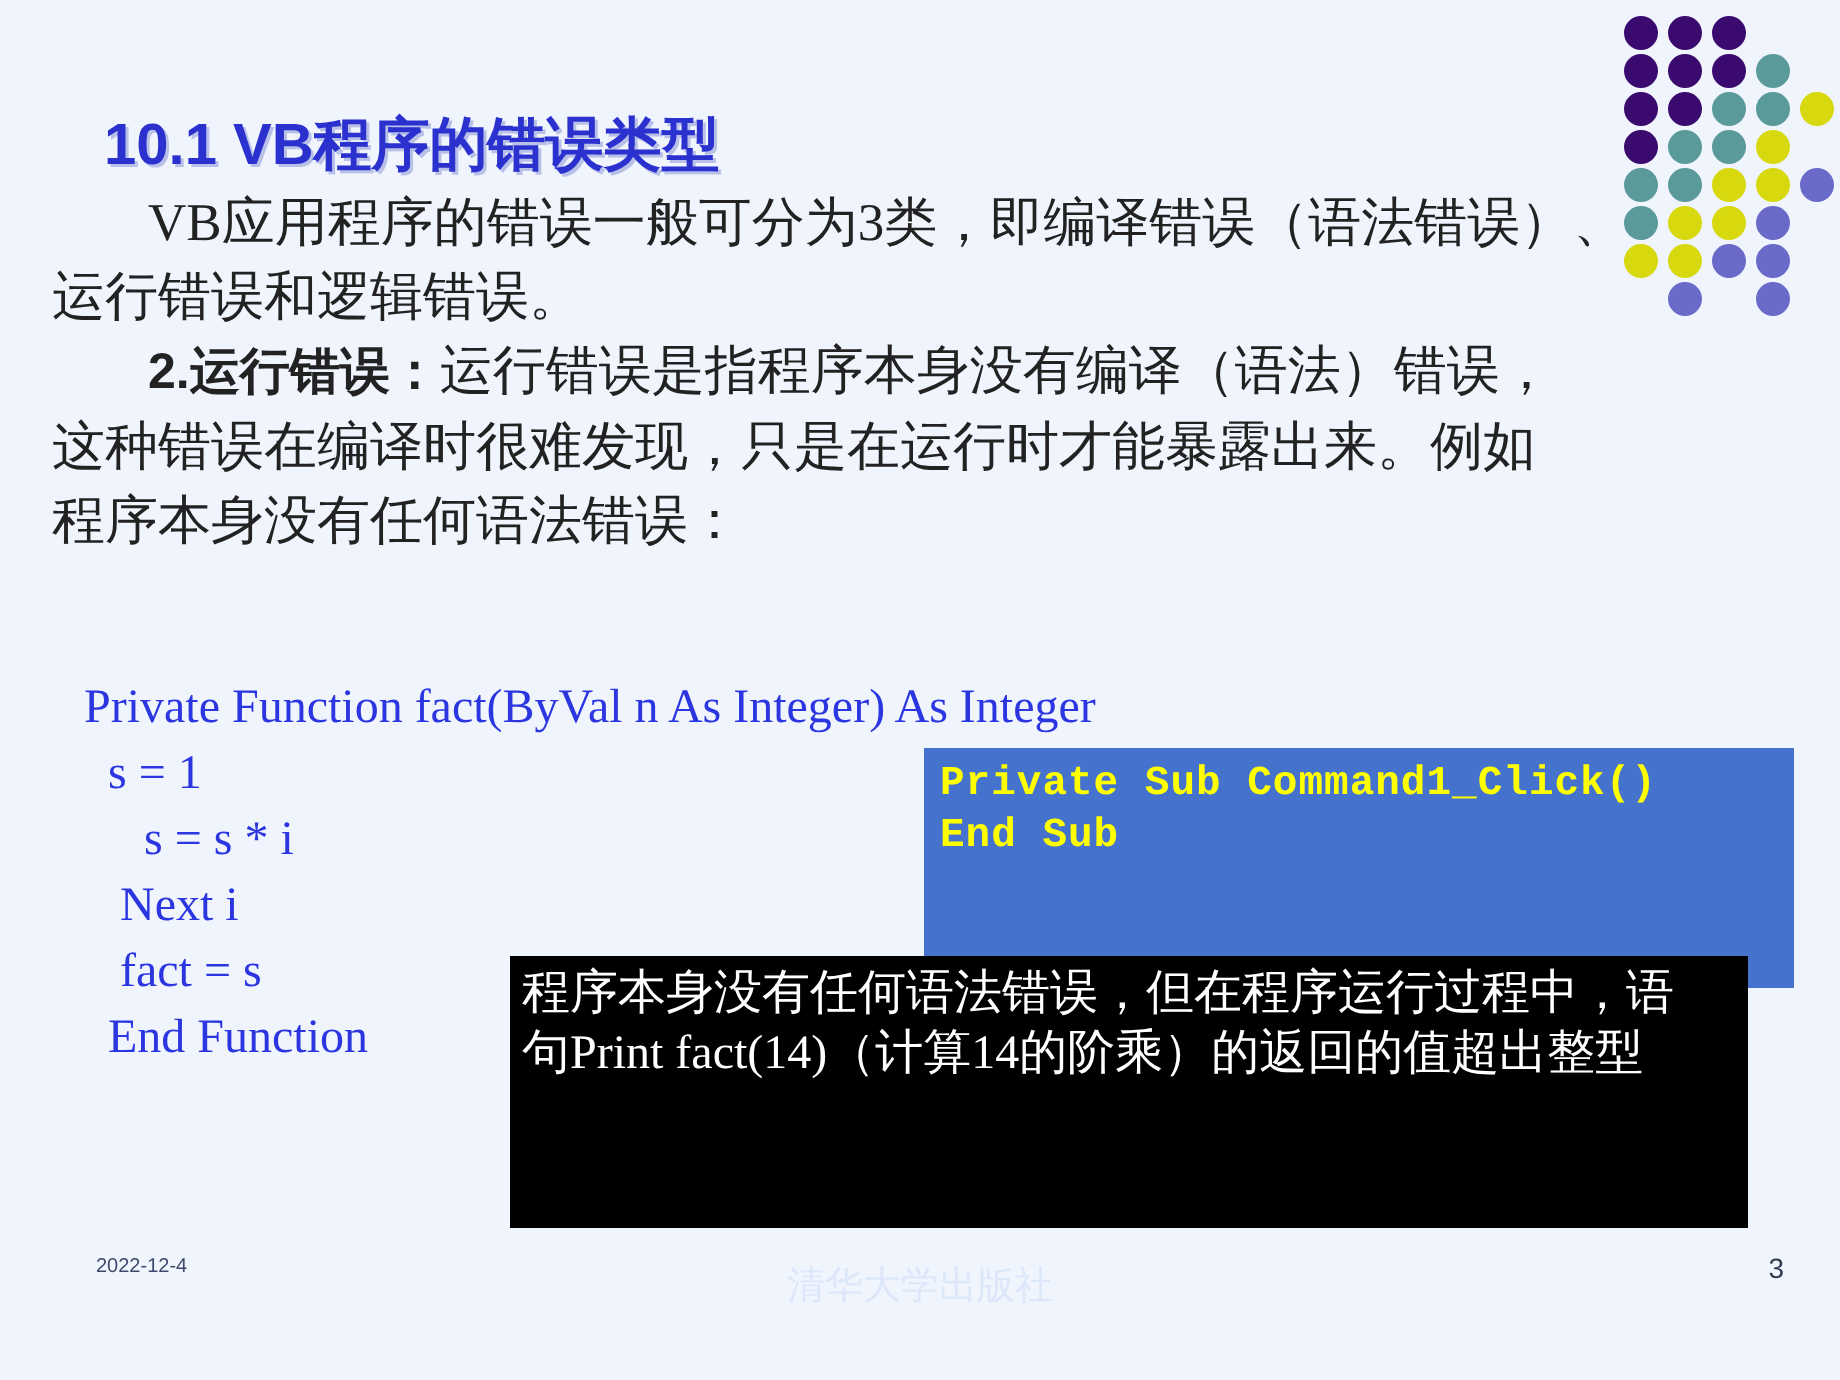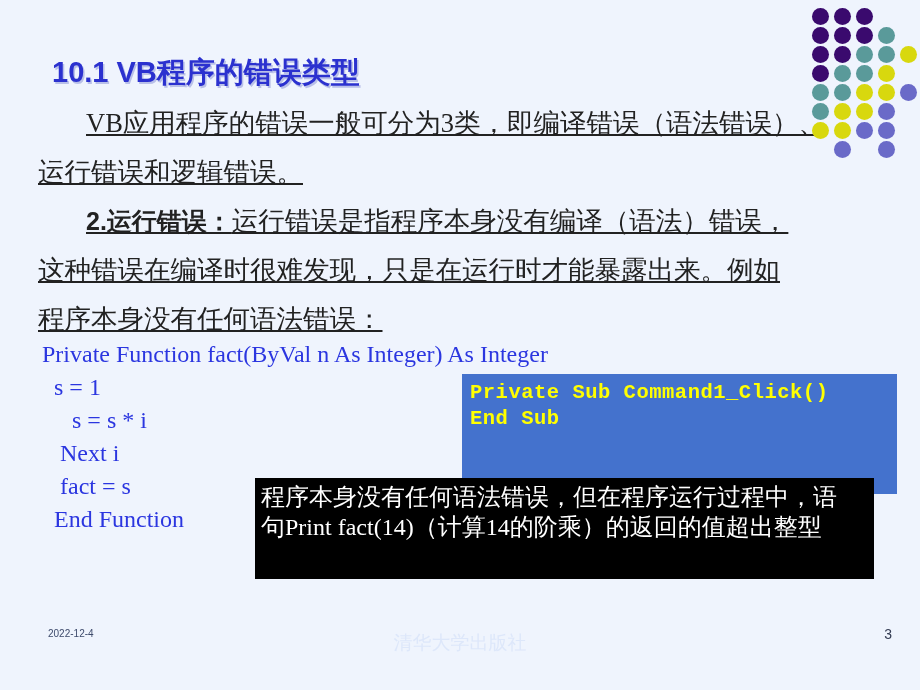--- a/index.html
+++ b/index.html
@@ -61,23 +61,22 @@
     left: 26px;
     top: 93px;
     width: 880px;
     z-index: 3;
   }
   .para {
     font-family: "Liberation Serif", serif;
     font-size: 26.5px;
     color: #222222;
     line-height: 37px;
-    margin: 12px;
+    margin: 0;
     white-space: nowrap;
-    text-decoration: underline;
   }
   .para-indent { text-indent: 48px; }
   .lead {
     font-family: "Liberation Sans", sans-serif;
     font-weight: bold;
     font-size: 25px;
   }
 
   
   #vb-code {
@@ -115,21 +114,21 @@
     white-space: pre;
     letter-spacing: 0.5px;
   }
 
   
   #note-box {
     position: absolute;
     left: 255px;
     top: 478px;
     width: 619px;
-    height: 101px;
+    height: 136px;
     background: #000000;
     z-index: 7;
     padding: 4px 0 0 6px;
     box-sizing: border-box;
   }
   .note-line {
     font-family: "Liberation Serif", serif;
     font-size: 24px;
     color: #ffffff;
     line-height: 30px;

